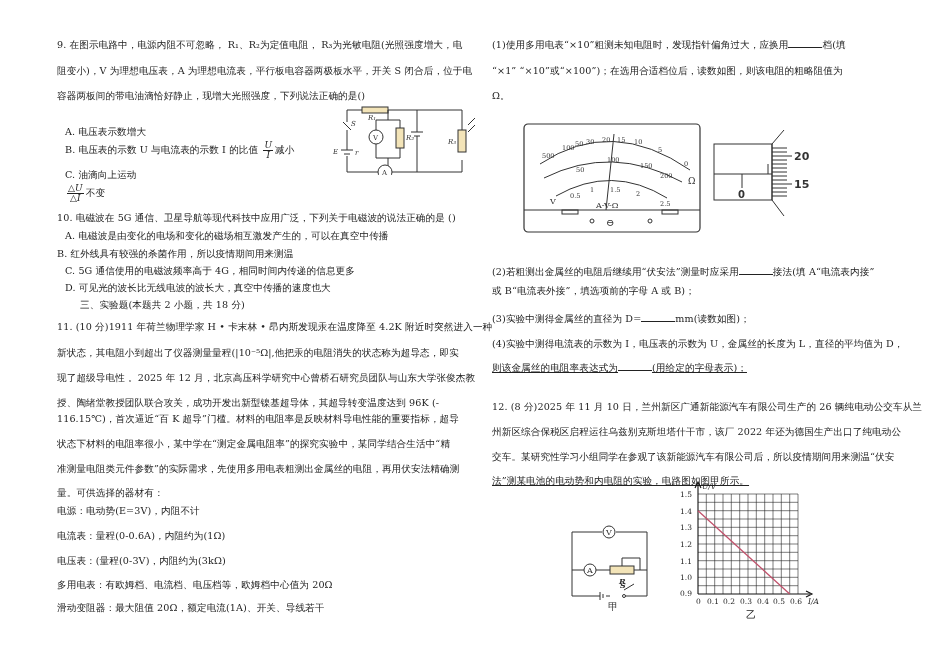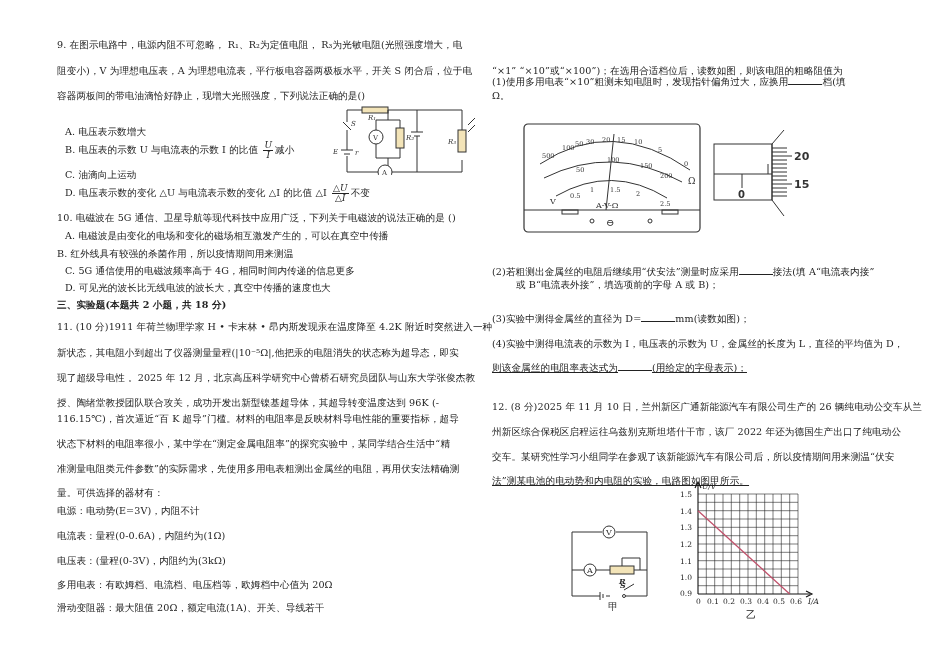--- a/index.html
+++ b/index.html
@@ -1,21 +1,21 @@
 <!DOCTYPE html>
 <html><head>
 <meta charset="utf-8">
 <style>
   html,body{margin:0;padding:0;background:#fff;}
   body{width:950px;height:672px;position:relative;overflow:hidden;font-family:"DejaVu Serif","Liberation Serif",serif;color:#222;}
   .col{position:absolute;top:0;}
   .left{left:57px;width:410px;}
   .right{left:492px;width:425px;}
   .p{position:absolute;font-size:9.6px;line-height:13px;white-space:nowrap;letter-spacing:0.1px;}
-  .bold{font-weight:bold;}
+  .bold{font-weight:normal;margin-left:23px;}
   .blank{display:inline-block;border-bottom:1px solid #222;width:34px;height:9px;vertical-align:baseline;}
   .frac{display:inline-block;vertical-align:middle;text-align:center;font-style:italic;font-size:9px;line-height:9px;margin:0 2px;}
   .frac .num{display:block;border-bottom:1px solid #222;padding:0 1px;}
   .frac .den{display:block;}
   svg{position:absolute;}
 </style>
 </head>
 <body>
 
 <div class="col left">
@@ -23,21 +23,20 @@
   <div class="p" style="top:64px;">阻变小)，V 为理想电压表，A 为理想电流表，平行板电容器两极板水平，开关 S 闭合后，位于电</div>
   <div class="p" style="top:89px;">容器两板间的带电油滴恰好静止，现增大光照强度，下列说法正确的是()</div>
 
   <div class="p" style="top:125px;left:8px;">A. 电压表示数增大</div>
   <div class="p" style="top:141px;left:8px;">
     <span>B. 电压表的示数 U 与电流表的示数 I 的比值</span>
     <span class="frac"><span class="num">U</span><span class="den">I</span></span><span>减小</span>
   </div>
   <div class="p" style="top:168px;left:8px;">C. 油滴向上运动</div>
   <div class="p" style="top:184px;left:8px;">
-    <span>D. 电压表示数的变化 △U 与电流表示数的变化 △I 的比值 △I</span>
     <span class="frac"><span class="num">△U</span><span class="den">△I</span></span><span>不变</span>
   </div>
 
   <div class="p" style="top:211px;">10. 电磁波在 5G 通信、卫星导航等现代科技中应用广泛，下列关于电磁波的说法正确的是 ()</div>
   <div class="p" style="top:229px;left:8px;">A. 电磁波是由变化的电场和变化的磁场相互激发产生的，可以在真空中传播</div>
   <div class="p" style="top:247px;left:0;">B. 红外线具有较强的杀菌作用，所以疫情期间用来测温</div>
   <div class="p" style="top:264px;left:8px;">C. 5G 通信使用的电磁波频率高于 4G，相同时间内传递的信息更多</div>
   <div class="p" style="top:281px;left:8px;">D. 可见光的波长比无线电波的波长大，真空中传播的速度也大</div>
   <div class="p bold" style="top:298px;">三、实验题(本题共 2 小题，共 18 分)</div>
 
@@ -77,30 +76,30 @@
     <text x="123" y="44">R₃</text>
     <text x="26" y="26">S</text>
     <text x="8" y="54">E</text>
     <text x="30" y="55">r</text>
     <text x="48" y="40" font-style="normal">V</text>
     <text x="57" y="75" font-style="normal">A</text>
   </g>
 </svg>
 
 <div class="col right">
-  <div class="p" style="top:38px;margin-top:37px;">
+  <div class="p" style="top:38px;">
     <span>(1)使用多用电表“×10”粗测未知电阻时，发现指针偏角过大，应换用</span><span class="blank"></span><span>档(填</span>
   </div>
   <div class="p" style="top:64px;">“×1” “×10”或“×100”)；在选用合适档位后，读数如图，则该电阻的粗略阻值为</div>
   <div class="p" style="top:89px;">Ω。</div>
 
   <div class="p" style="top:265px;">
     <span>(2)若粗测出金属丝的电阻后继续用“伏安法”测量时应采用</span><span class="blank"></span><span>接法(填 A“电流表内接”</span>
   </div>
-  <div class="p" style="top:278px;margin-left:24px;">或 B“电流表外接”，填选项前的字母 A 或 B)；</div>
+  <div class="p" style="top:284px;">或 B“电流表外接”，填选项前的字母 A 或 B)；</div>
   <div class="p" style="top:312px;">
     <span>(3)实验中测得金属丝的直径为 D=</span><span class="blank"></span><span>mm(读数如图)；</span>
   </div>
   <div class="p" style="top:337px;">(4)实验中测得电流表的示数为 I，电压表的示数为 U，金属丝的长度为 L，直径的平均值为 D，</div>
   <div class="p" style="top:361px;text-decoration:underline;">
     <span>则该金属丝的电阻率表达式为</span><span class="blank"></span><span>(用给定的字母表示)；</span>
   </div>
 
   <div class="p" style="top:400px;">12. (8 分)2025 年 11 月 10 日，兰州新区广通新能源汽车有限公司生产的 26 辆纯电动公交车从兰</div>
   <div class="p" style="top:425px;">州新区综合保税区启程运往乌兹别克斯坦塔什干市，该厂 2022 年还为德国生产出口了纯电动公</div>

